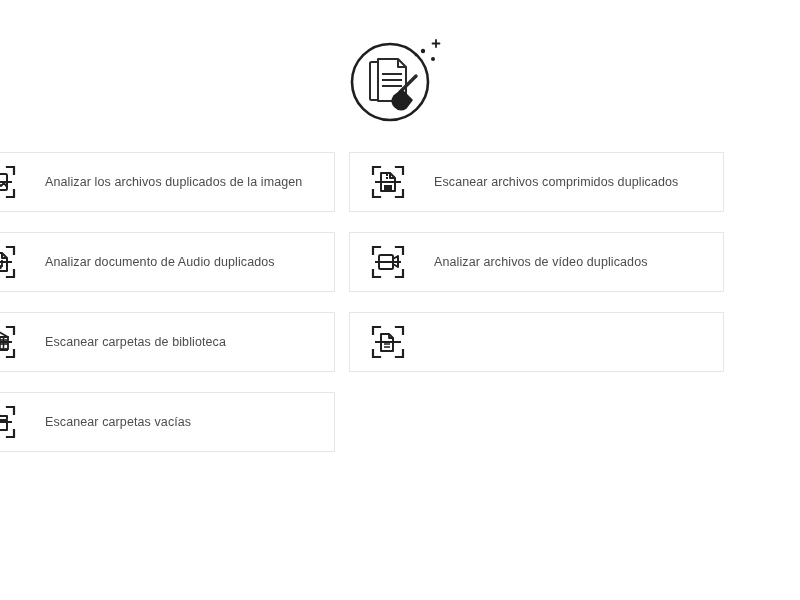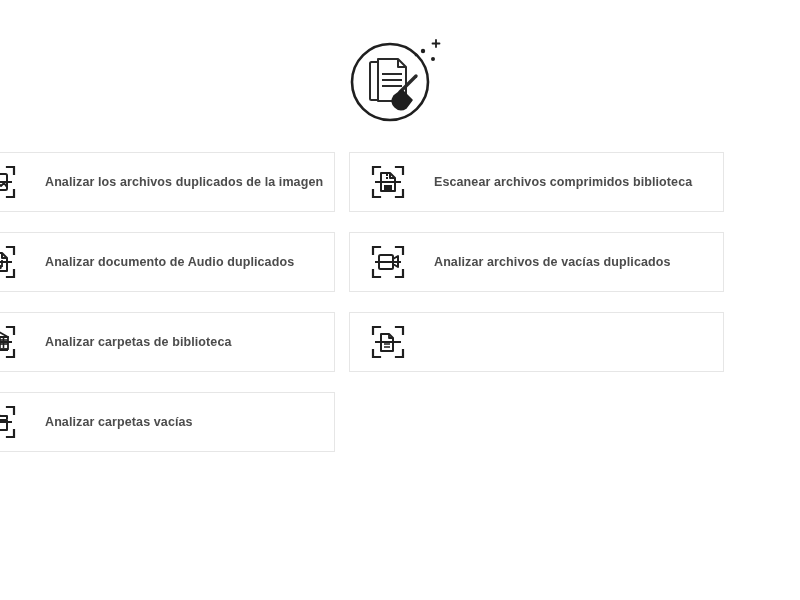--- a/index.html
+++ b/index.html
@@ -6,21 +6,20 @@
   html, body {
     width:800px; height:600px;
     background:#ffffff;
     font-family:"Liberation Sans", sans-serif;
     overflow:hidden;
   }
   .app {
     position:relative;
     width:800px; height:600px;
     background:#ffffff;
-    font-weight:bold;
   }
 
   
   .logo-area {
     position:absolute;
     left:0; top:28px;
     width:800px;
     display:flex;
     justify-content:center;
   }
@@ -129,21 +128,21 @@
             <path d="M33 26 V33 H26"></path>
               <path d="M10 33 H3 V26"></path>
           </g>
           <path d="M11 9 h9 l5 5 v13 h-14 z" fill="#ffffff" stroke="#1f1f1f" stroke-width="2" stroke-linejoin="round"></path>
           <path d="M20 9 v5 h5" fill="none" stroke="#1f1f1f" stroke-width="2" stroke-linejoin="round"></path>
           <rect x="14" y="21" width="8" height="5" fill="#1f1f1f"></rect>
           <path d="M16 10 h2 v2 h-2 z M16 13 h2 v2 h-2 z" fill="#1f1f1f"></path>
           <line x1="5" y1="18" x2="31" y2="18" stroke="#1f1f1f" stroke-width="2"></line>
         </svg>
       </span>
-      <span class="card-label">Escanear archivos comprimidos biblioteca</span>
+      <span class="card-label">Escanear archivos comprimidos duplicados</span>
     </div>
 
     <div class="card">
       <span class="card-icon">
         <svg width="36" height="36" viewBox="0 0 36 36">
           <g fill="none" stroke="#1f1f1f" stroke-width="2.2" stroke-linecap="square">
             <path d="M3 10 V3 H10"></path>
               <path d="M26 3 H33 V10"></path>
             <path d="M33 26 V33 H26"></path>
               <path d="M10 33 H3 V26"></path>
@@ -166,21 +165,21 @@
             <path d="M3 10 V3 H10"></path>
               <path d="M26 3 H33 V10"></path>
             <path d="M33 26 V33 H26"></path>
               <path d="M10 33 H3 V26"></path>
           </g>
           <rect x="9" y="11" width="14" height="14" rx="1.5" fill="#ffffff" stroke="#1f1f1f" stroke-width="2"></rect>
           <path d="M23 15 l5 -3 v11 l-5 -3 z" fill="#ffffff" stroke="#1f1f1f" stroke-width="2" stroke-linejoin="round"></path>
           <line x1="5" y1="18" x2="31" y2="18" stroke="#1f1f1f" stroke-width="2"></line>
         </svg>
       </span>
-      <span class="card-label">Analizar archivos de vacías duplicados</span>
+      <span class="card-label">Analizar archivos de vídeo duplicados</span>
     </div>
 
     <div class="card">
       <span class="card-icon">
         <svg width="36" height="36" viewBox="0 0 36 36">
           <g fill="none" stroke="#1f1f1f" stroke-width="2.2" stroke-linecap="square">
             <path d="M3 10 V3 H10"></path>
               <path d="M26 3 H33 V10"></path>
             <path d="M33 26 V33 H26"></path>
               <path d="M10 33 H3 V26"></path>
@@ -192,21 +191,21 @@
             <line x1="15.5" y1="14" x2="15.5" y2="24"></line>
             <line x1="19" y1="14" x2="19" y2="24"></line>
             <line x1="22.5" y1="14" x2="22.5" y2="24"></line>
             <line x1="9" y1="16" x2="27" y2="16"></line>
             <line x1="9" y1="20" x2="27" y2="20"></line>
           </g>
           <line x1="9" y1="26" x2="27" y2="26" stroke="#1f1f1f" stroke-width="2"></line>
           <line x1="5" y1="18" x2="31" y2="18" stroke="#1f1f1f" stroke-width="2"></line>
         </svg>
       </span>
-      <span class="card-label">Analizar carpetas de biblioteca</span>
+      <span class="card-label">Escanear carpetas de biblioteca</span>
     </div>
 
     <div class="card">
       <span class="card-icon">
         <svg width="36" height="36" viewBox="0 0 36 36">
           <g fill="none" stroke="#1f1f1f" stroke-width="2.2" stroke-linecap="square">
             <path d="M3 10 V3 H10"></path>
               <path d="M26 3 H33 V10"></path>
             <path d="M33 26 V33 H26"></path>
               <path d="M10 33 H3 V26"></path>
@@ -230,17 +229,17 @@
               <path d="M26 3 H33 V10"></path>
             <path d="M33 26 V33 H26"></path>
               <path d="M10 33 H3 V26"></path>
           </g>
           <path d="M12 10 h5 l2 2 h7 v3" fill="none" stroke="#1f1f1f" stroke-width="2" stroke-linejoin="round"></path>
           <path d="M12 10 v12" fill="none" stroke="#1f1f1f" stroke-width="2"></path>
           <path d="M9 14 h5 l2 2 h10 v10 h-17 z" fill="#ffffff" stroke="#1f1f1f" stroke-width="2" stroke-linejoin="round"></path>
           <line x1="5" y1="18" x2="31" y2="18" stroke="#1f1f1f" stroke-width="2"></line>
         </svg>
       </span>
-      <span class="card-label">Analizar carpetas vacías</span>
+      <span class="card-label">Escanear carpetas vacías</span>
     </div>
 
   </div>
 </div>
 
 </body></html>

